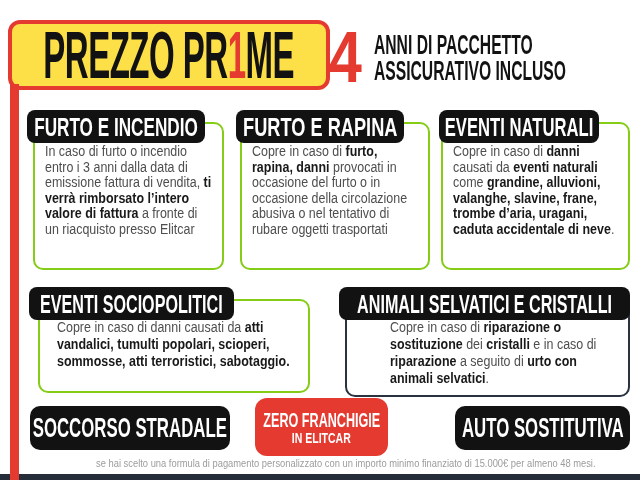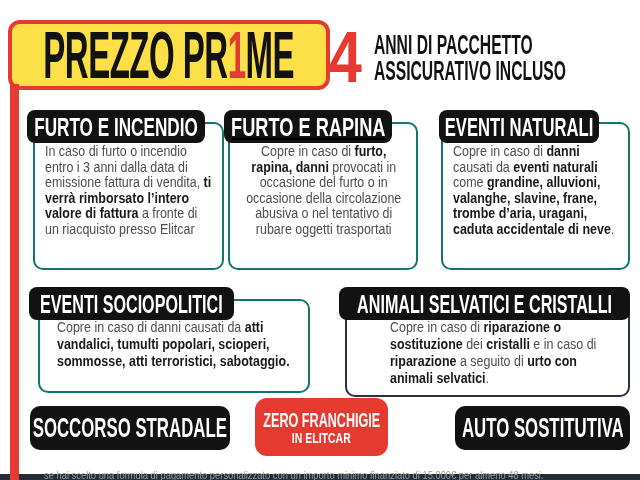--- a/index.html
+++ b/index.html
@@ -31,33 +31,33 @@
     background:var(--accent-red,#e43a30);z-index:3;
   }
   
   .card{position:absolute;}
   .card-hdr{
     position:relative;z-index:2;height:33px;background:var(--ink-black,#121212);
     border-radius:8px;display:flex;align-items:center;justify-content:center;color:#fff;
   }
   .hdr-text{font-weight:bold;font-size:26px;white-space:nowrap;line-height:1;}
   .card-body{
-    position:absolute;background:#fff;border:2px solid #0f766e;border-radius:10px;
+    position:absolute;background:#fff;border:2px solid #84cc16;border-radius:10px;
     box-sizing:border-box;padding:20px 8px 8px 10px;z-index:1;
   }
   .body-text{
     font-size:14px;line-height:15.6px;color:var(--body-text-gray,#4e4e4e);
     width:112%;transform:scaleX(.89);transform-origin:0 0;
   }
   .seg-b{font-weight:bold;color:var(--body-text-bold,#191919);}
   .c1{left:27px;top:110px;}  .c1 .card-hdr{width:178px;}
   .c1 .card-body{left:6px;top:12px;width:191px;min-height:148px;}
   .c1 .hdr-text{transform:scaleX(.66);}
-  .c2{left:224px;top:110px;text-decoration:underline;} .c2 .card-hdr{width:168px;}
-  .c2 .card-body{left:4px;top:12px;width:190px;min-height:148px;text-align:center;}
+  .c2{left:236px;top:110px;} .c2 .card-hdr{width:168px;}
+  .c2 .card-body{left:4px;top:12px;width:190px;min-height:148px;}
   .c2 .hdr-text{transform:scaleX(.70);}
   .c3{left:439px;top:110px;} .c3 .card-hdr{width:160px;}
   .c3 .card-body{left:2px;top:12px;width:189px;min-height:148px;}
   .c3 .hdr-text{transform:scaleX(.64);}
   .c4{left:29px;top:287px;}  .c4 .card-hdr{width:205px;}
   .c4 .card-body{left:9px;top:12px;width:272px;min-height:94px;padding-top:18px;padding-left:17px;}
   .c4 .hdr-text{transform:scaleX(.62);}
   .c5{left:339px;top:287px;} .c5 .card-hdr{width:291px;justify-content:center;}
   .c5 .card-body{left:6px;top:12px;width:285px;min-height:94px;padding-top:18px;
                  border-color:var(--card5-border,#29323e);padding-left:43px;}
@@ -72,22 +72,22 @@
   .pill-left{left:30px;top:406px;width:200px;height:44px;background:var(--ink-black,#121212);}
   .pill-left .pill-text{font-size:28px;transform:scaleX(.60);}
   .pill-center{left:255px;top:398px;width:133px;height:58px;border-radius:12px;
                background:var(--accent-red,#e43a30);}
   .pill-center .line1{font-size:20px;transform:scaleX(.63);line-height:22px;}
   .pill-center .line2{font-size:14px;transform:scaleX(.75);line-height:15px;}
   .pill-right{left:455px;top:406px;width:175px;height:44px;background:var(--ink-black,#121212);}
   .pill-right .pill-text{font-size:28px;transform:scaleX(.60);}
   
   .footer-note{
-    position:absolute;left:0;right:0;top:457px;text-align:left;
-    font-size:11px;color:var(--footer-gray,#9c9c9c);z-index:2;margin-top:12px;
+    position:absolute;left:0;right:0;top:457px;text-align:right;
+    font-size:11px;color:var(--footer-gray,#9c9c9c);z-index:2;
   }
   .footer-note span{display:inline-block;transform:scaleX(.85);white-space:nowrap;}
   .bottom-bar{
     position:absolute;left:0;bottom:0;width:640px;height:6px;
     background:var(--bottom-bar-navy,#252d38);z-index:1;
   }
 </style>
 </head>
 <body>
 

